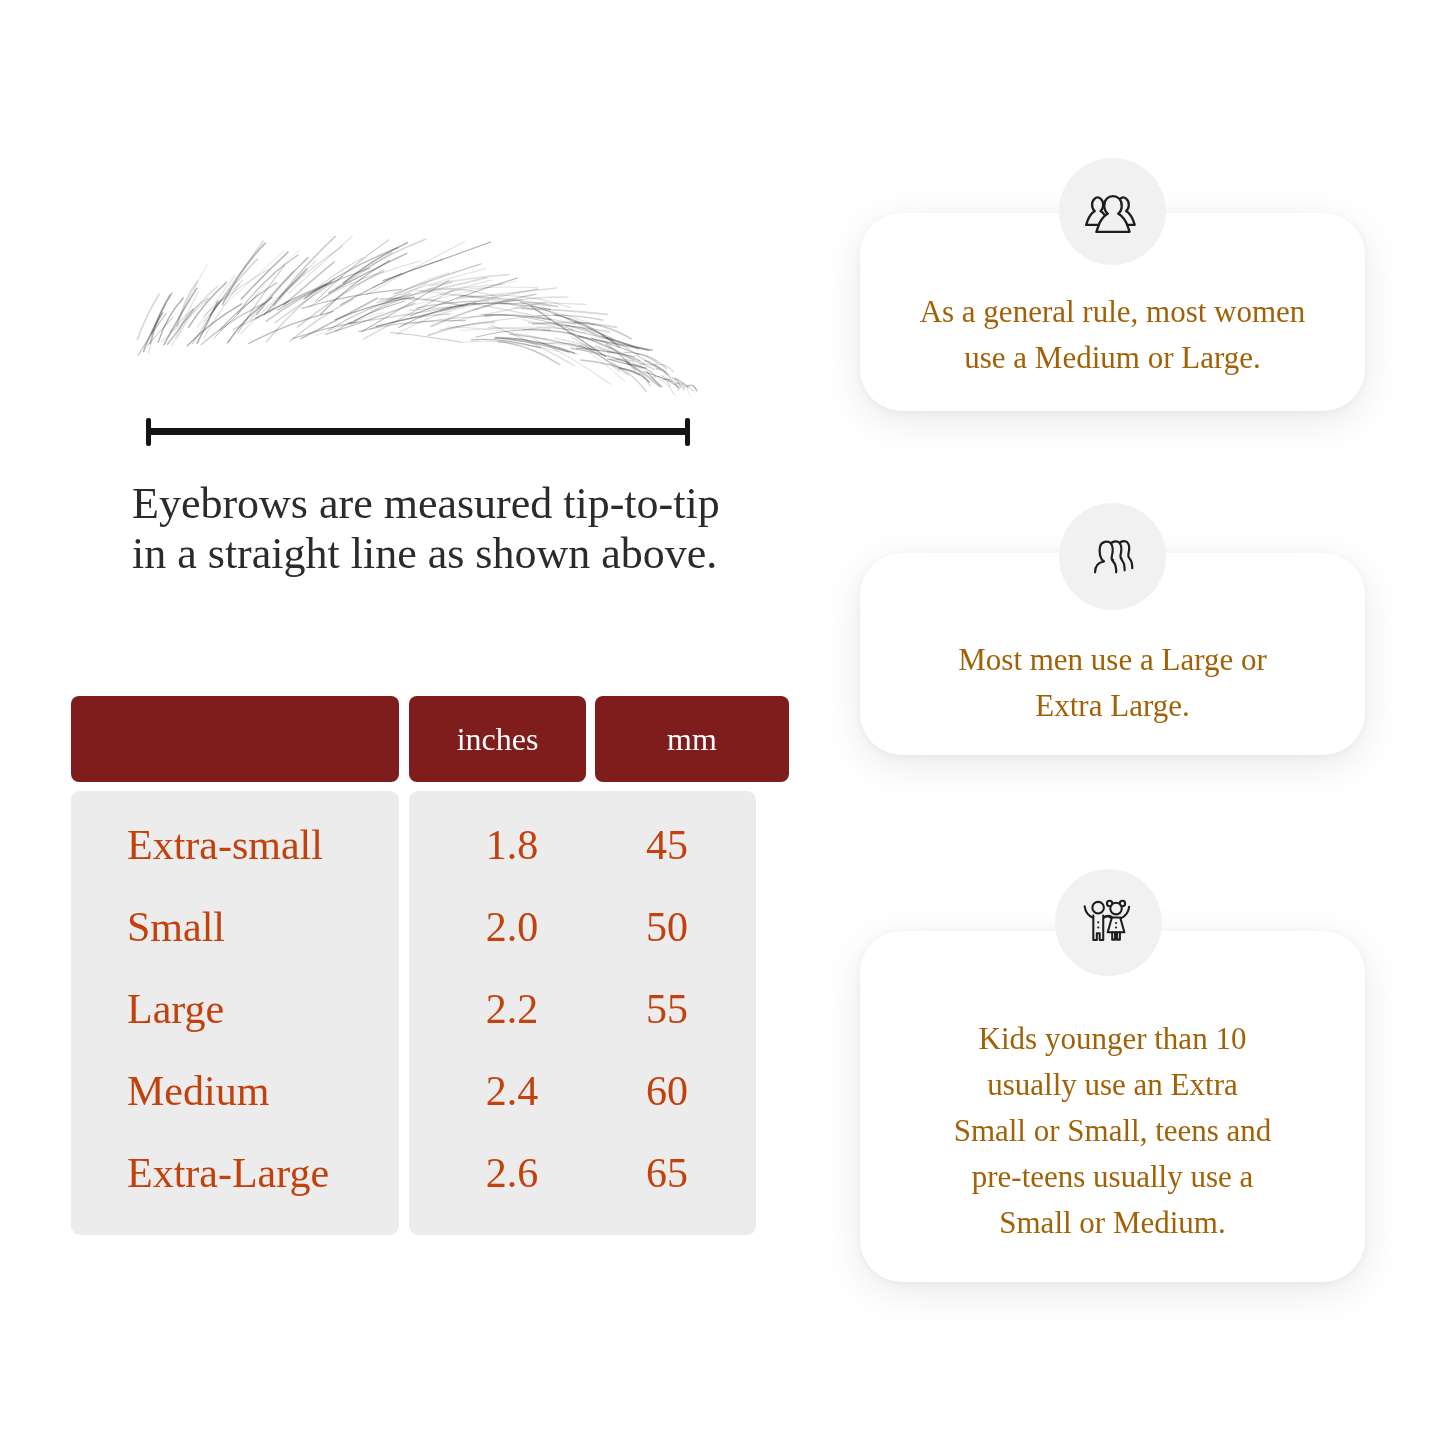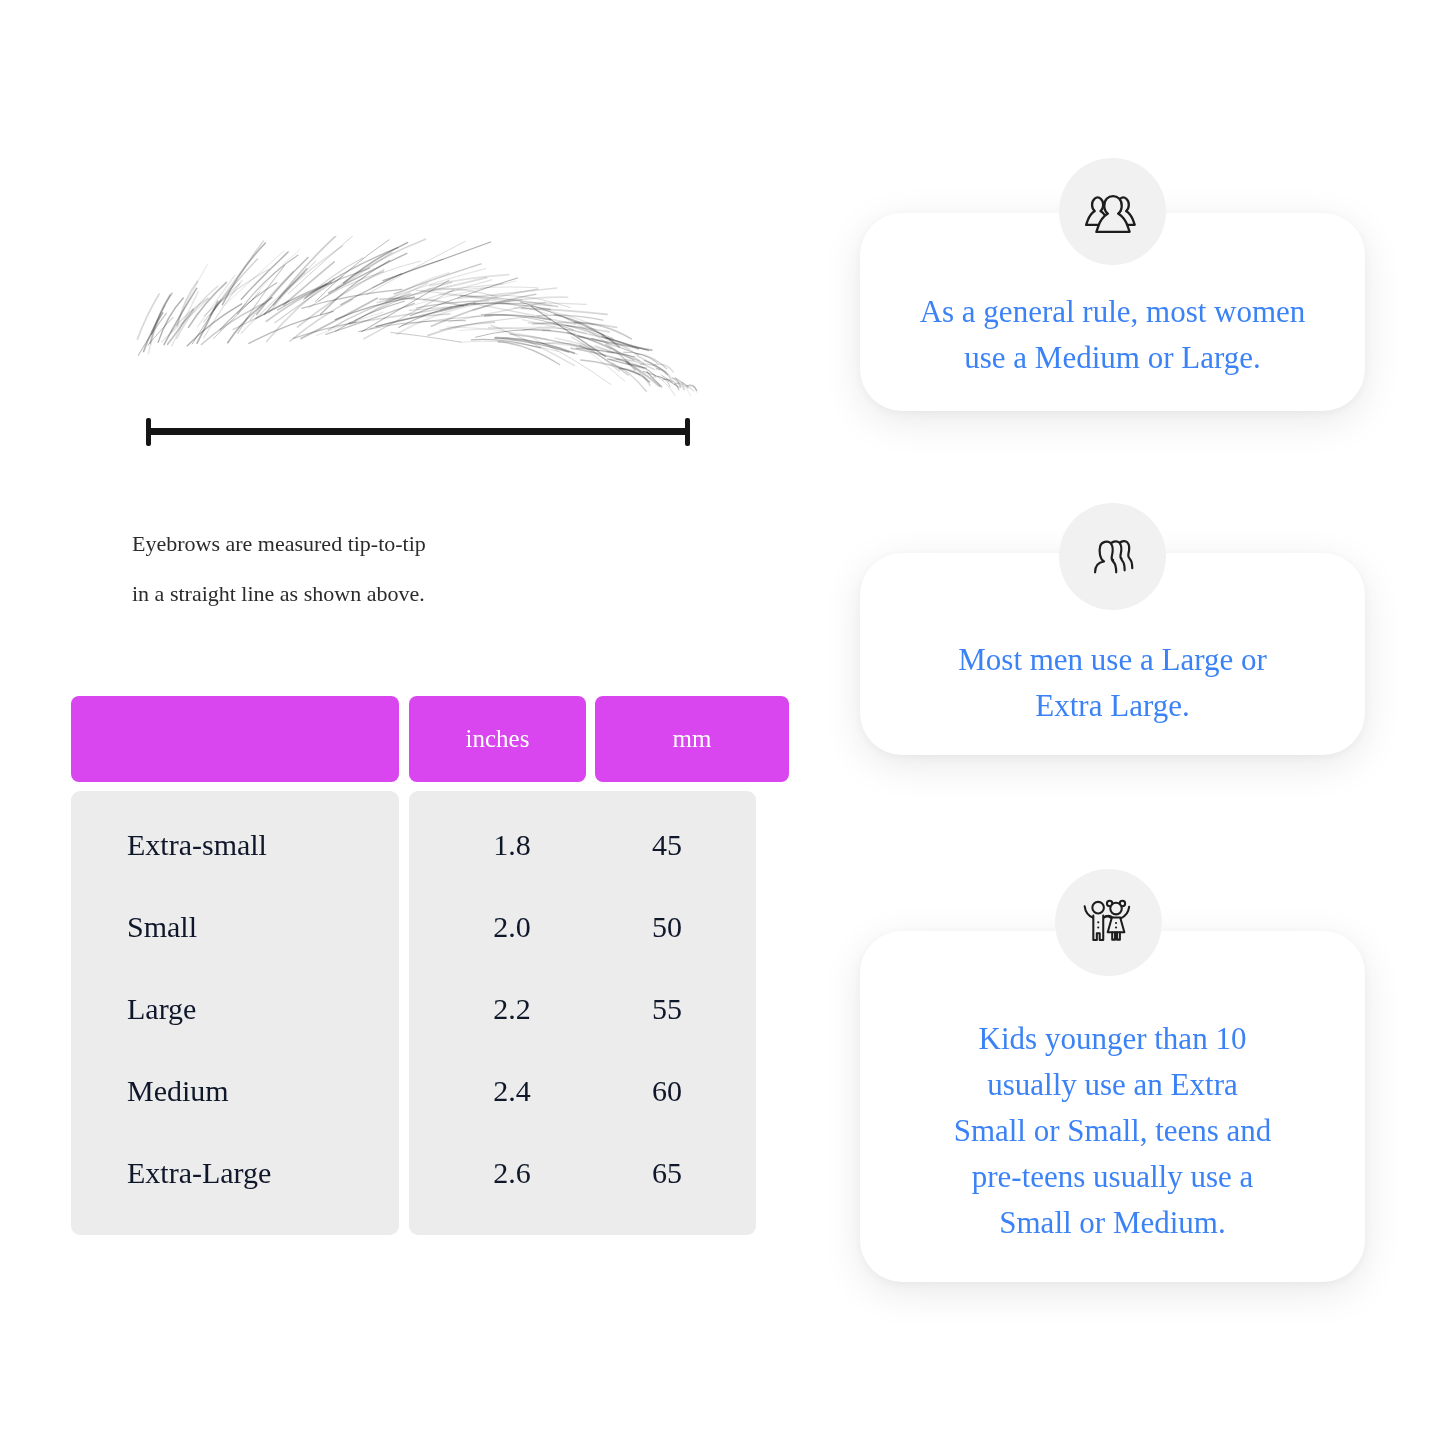--- a/index.html
+++ b/index.html
@@ -13,49 +13,49 @@
   .eyebrow{left:105px;top:236px;width:600px;height:170px;}
 
   
   .mline{left:146px;top:418px;width:544px;height:28px;}
   .mline .bar{position:absolute;left:2px;right:2px;top:10px;height:7px;background:#151515;border-radius:2px;}
   .mline .cap{position:absolute;top:0;width:5px;height:28px;background:#151515;border-radius:2px;}
   .mline .cap.l{left:0;}
   .mline .cap.r{right:0;}
 
   .caption{
-    left:132px;top:519px;width:640px;
-    font-size:22px;line-height:50px;white-space:pre-line;color:#2b2b2b;
+    left:132px;top:479px;width:640px;
+    font-size:44px;line-height:50px;white-space:pre-line;color:#2b2b2b;
   }
 
   
-  .th{top:696px;height:86px;background:#d946ef;border-radius:8px;
+  .th{top:696px;height:86px;background:#7f1d1d;border-radius:8px;
       display:flex;align-items:center;justify-content:center;
-      color:#ffffff;font-size:25px;}
+      color:#ffffff;font-size:32px;}
   .th-size{left:71px;width:328px;}
   .th-inches{left:409px;width:177px;}
   .th-mm{left:595px;width:194px;}
 
   .col{top:791px;height:444px;background:#ececec;border-radius:9px;
        display:flex;flex-direction:column;padding-top:13px;box-sizing:border-box;}
   .col-size{left:71px;width:328px;}
   .col-inches{left:409px;width:206px;}
   .col-mm{left:578px;width:178px;}
   .cell{height:82px;display:flex;align-items:center;justify-content:center;
-        font-size:30px;color:#0f172a;}
+        font-size:42px;color:#c2410c;}
   .col-size .cell{justify-content:flex-start;padding-left:56px;}
 
   
   .card{left:860px;width:505px;background:#ffffff;border-radius:42px;
         box-shadow:0 10px 40px rgba(0,0,0,0.09),0 2px 8px rgba(0,0,0,0.04);}
   .card1{top:213px;height:198px;}
   .card2{top:553px;height:202px;}
   .card3{top:931px;height:351px;}
   .card-text{position:absolute;left:10px;right:10px;text-align:center;
-             font-size:31px;line-height:46px;white-space:pre-line;color:#3b82f6;}
+             font-size:31px;line-height:46px;white-space:pre-line;color:#a16207;}
   .card1 .card-text{top:76px;}
   .card2 .card-text{top:84px;}
   .card3 .card-text{top:85px;}
 
   .icon-circle{width:107px;height:107px;border-radius:50%;background:#f1f1f1;
                display:flex;align-items:center;justify-content:center;}
   .ic1{left:1059px;top:158px;}
   .ic2{left:1059px;top:503px;}
   .ic3{left:1055px;top:869px;}
   .icon-circle svg{width:64px;height:64px;}

